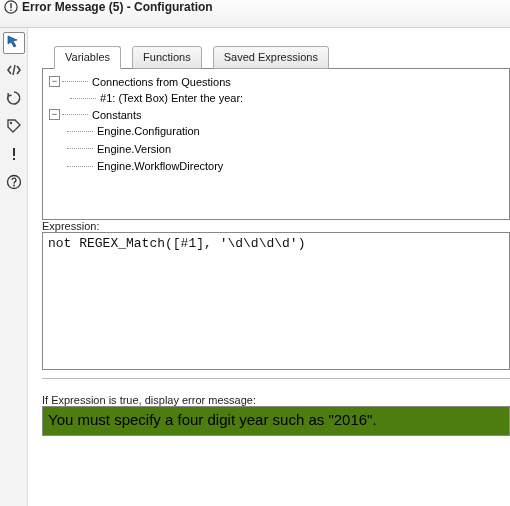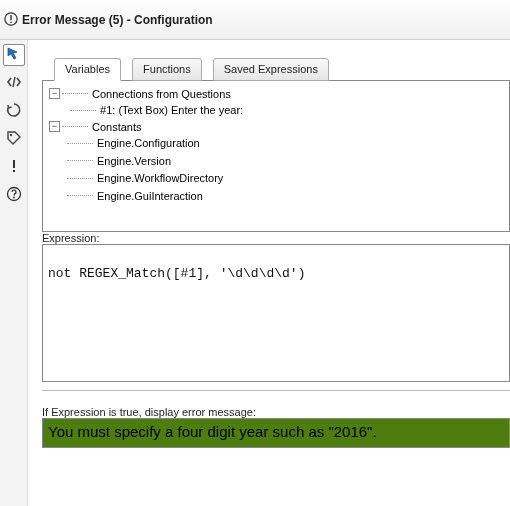--- a/index.html
+++ b/index.html
@@ -7,22 +7,21 @@
     margin: 0;
     font-family: "Segoe UI", Tahoma, sans-serif;
     font-size: 11px;
     background: #fff;
     width: 510px;
     height: 506px;
     overflow: hidden;
   }
   .title-bar {
     display: flex;
-    align-items: center;
-    height: 40px;
+    height: 28px;
     background: linear-gradient(#fdfdfd,#f0f0f0);
     border-bottom: 1px solid #d0d0d0;
     padding: 0 4px;
     gap: 4px;
   }
   .title-bar svg { flex-shrink: 0; }
   .title-bar .title {
     font-weight: bold;
     font-size: 12px;
     color: #222;
@@ -119,21 +118,21 @@
     width: 0;
   }
   .label-row {
     font-size: 11px;
     color: #222;
   }
   .expr-box {
     height: 138px;
     border: 1px solid #888;
     background: #fff;
-    padding: 21px 5px;
+    padding: 3px 5px;
     font-family: Consolas, "Courier New", monospace;
     font-size: 13px;
     color: #111;
     overflow: auto;
   }
   .spacer-hr {
     margin-top: 8px;
     height: 6px;
     background: #fff;
     border-top: 1px solid #bbb;
@@ -250,24 +249,20 @@
                   <span>Engine.Configuration</span>
                 </span></li>
             <li><span class="node-line">
                   <span class="dotted-lead"></span>
                   <span>Engine.Version</span>
                 </span></li>
             <li><span class="node-line">
                   <span class="dotted-lead"></span>
                   <span>Engine.WorkflowDirectory</span>
                 </span></li>
-            <li><span class="node-line">
-                  <span class="dotted-lead"></span>
-                  <span>Engine.GuiInteraction</span>
-                </span></li>
           </ul>
         </li>
       </ul>
     </div>
 
     <div class="label-row">Expression:</div>
     <div class="expr-box">not REGEX_Match([#1], '\d\d\d\d')</div>
 
     <div class="spacer-hr"></div>
 

